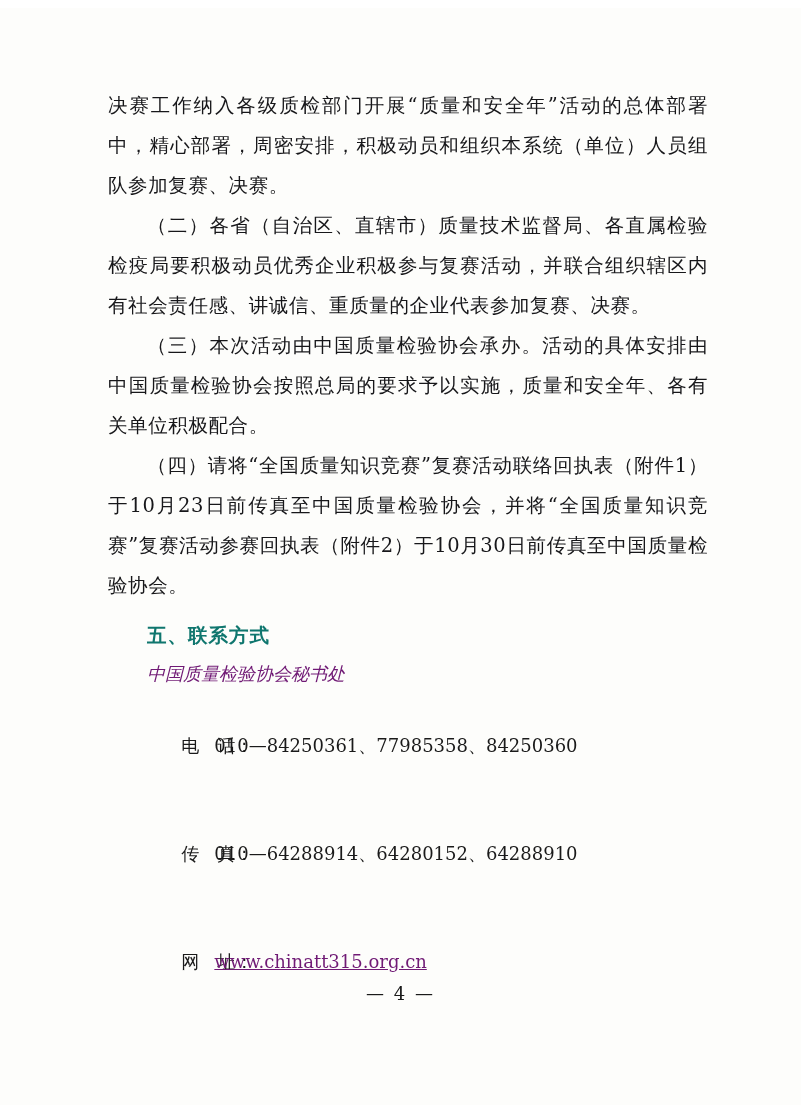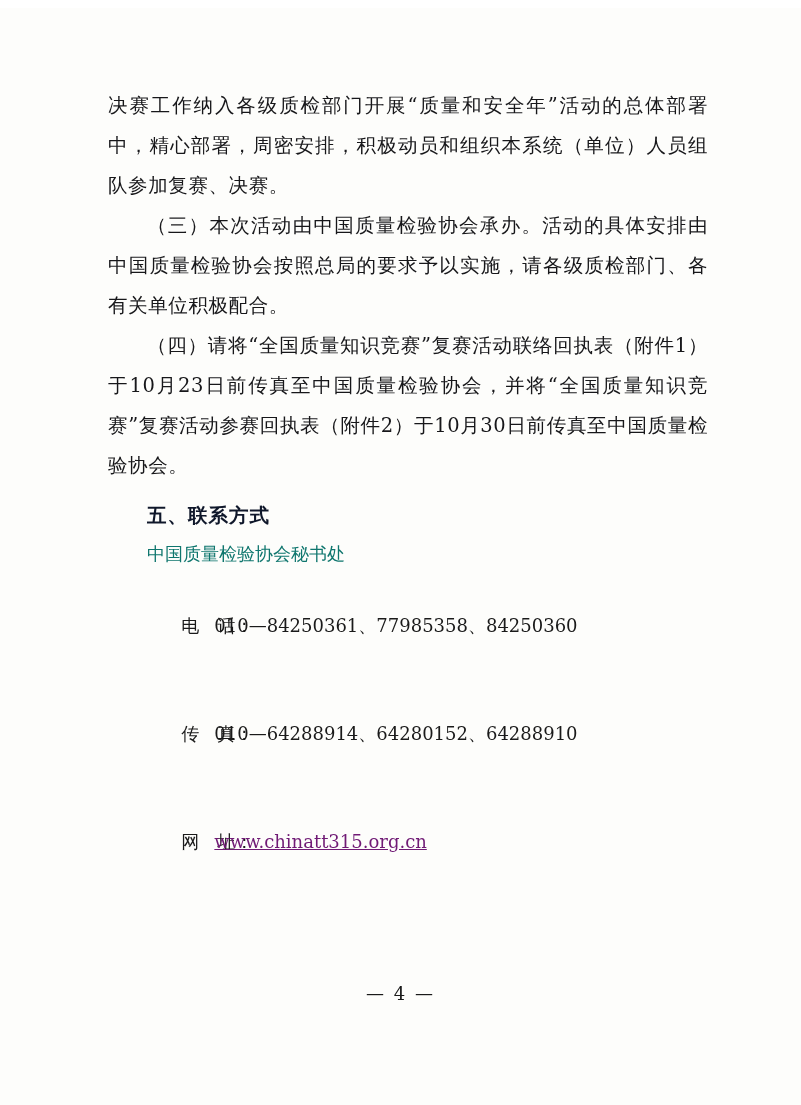--- a/index.html
+++ b/index.html
@@ -41,27 +41,28 @@
   .indent {
     text-indent: 39px;
   }
   .section-title {
     font-size: 19.5px;
     line-height: 40px;
     font-weight: bold;
     text-indent: 39px;
     margin-top: 10px;
     letter-spacing: 1px;
-    color: #0f172a;
+    color: #0f766e;
   }
   .plain-line {
     font-size: 18px;
     line-height: 36px;
     text-indent: 39px;
-    color: #0f766e;
+    color: #701a75;
+    font-style: italic;
   }
   .contact-line {
     font-size: 18px;
     line-height: 36px;
     text-indent: 39px;
     color: #1a1a1a;
     white-space: pre;
   }
   .contact-line.bold {
     font-weight: bold;
@@ -86,22 +87,23 @@
   }
 </style>
 </head>
 <body>
 
 <div class="page">
   <div class="content">
 
     <p class="para">决赛工作纳入各级质检部门开展“质量和安全年”活动的总体部署中，精心部署，周密安排，积极动员和组织本系统（单位）人员组队参加复赛、决赛。</p>
 
+    <p class="para indent">（二）各省（自治区、直辖市）质量技术监督局、各直属检验检疫局要积极动员优秀企业积极参与复赛活动，并联合组织辖区内有社会责任感、讲诚信、重质量的企业代表参加复赛、决赛。</p>
 
-    <p class="para indent">（三）本次活动由中国质量检验协会承办。活动的具体安排由中国质量检验协会按照总局的要求予以实施，请各级质检部门、各有关单位积极配合。</p>
+    <p class="para indent">（三）本次活动由中国质量检验协会承办。活动的具体安排由中国质量检验协会按照总局的要求予以实施，质量和安全年、各有关单位积极配合。</p>
 
     <p class="para indent">（四）请将“全国质量知识竞赛”复赛活动联络回执表（附件1）于10月23日前传真至中国质量检验协会，并将“全国质量知识竞赛”复赛活动参赛回执表（附件2）于10月30日前传真至中国质量检验协会。</p>
 
     <div class="section-title">五、联系方式</div>
 
     <div class="plain-line">中国质量检验协会秘书处</div>
 
 
     <div class="contact-line">
       <span class="label-cell">电　话：</span><span>010—84250361、77985358、84250360</span>

